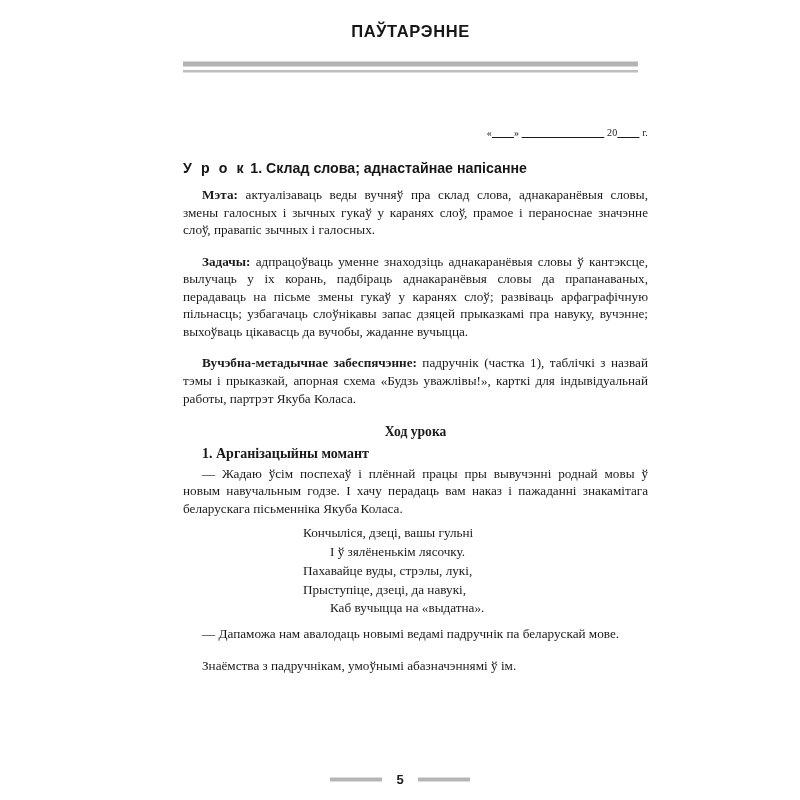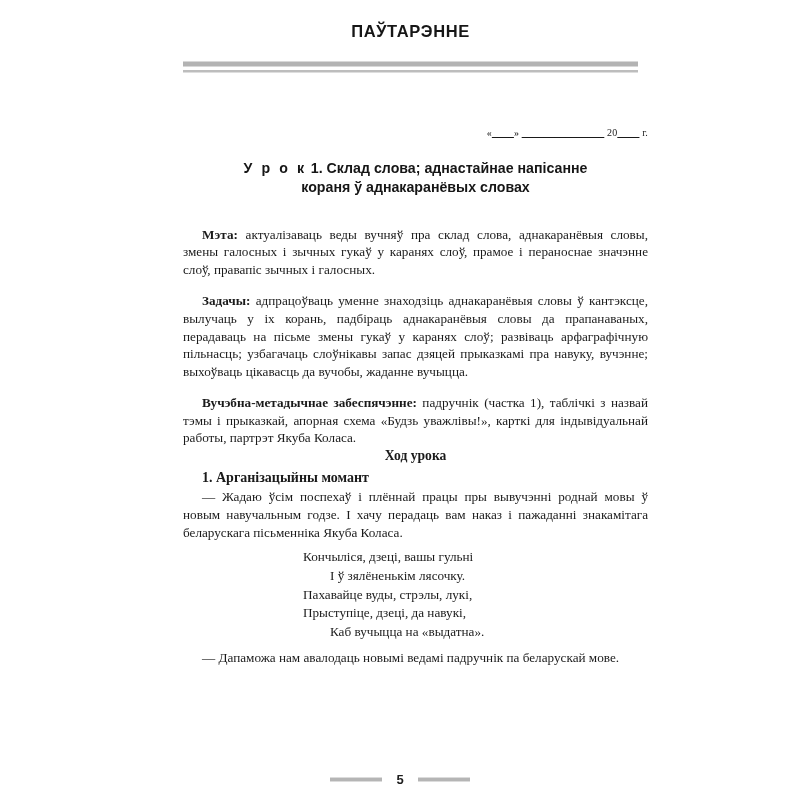--- a/index.html
+++ b/index.html
@@ -76,24 +76,24 @@
   }
   .date-line .u {
     text-decoration: underline;
     letter-spacing: 0.5px;
   }
 
   .lesson-title {
     font-family: "Liberation Sans", "DejaVu Sans", sans-serif;
     font-weight: bold;
     font-size: 14.2px;
-    text-align: center;
+    text-align: left;
     line-height: 1.32;
     color: #161616;
-    margin-bottom: 29px;
+    margin-bottom: 8px;
   }
   .lesson-title .sp {
     letter-spacing: 2.6px;
   }
 
   p.para {
     margin: 0;
     text-indent: 19px;
     text-align: justify;
   }
@@ -101,21 +101,21 @@
     margin-top: 14px;
   }
   .lead {
     font-weight: bold;
   }
 
   .section-head {
     text-align: center;
     font-weight: bold;
     font-size: 13.6px;
-    margin-top: 0;
+    margin-top: 16px;
     margin-bottom: 4px;
   }
   .sub-head {
     text-indent: 19px;
     font-weight: bold;
     font-size: 14px;
     margin: 0 0 1px 0;
     text-align: left;
   }
 
@@ -179,21 +179,20 @@
 
     <div class="date-line">
       <span>«</span><span class="u">____</span><span>»</span>
       <span class="u">_______________</span>
       <span>20</span><span class="u">____</span>
       <span>г.</span>
     </div>
 
     <div class="lesson-title">
       <span class="sp">У р о к</span><span> 1. Склад слова; аднастайнае напісанне</span><br>
-      <span>кораня ў аднакаранёвых словах</span>
     </div>
 
     <p class="para"><span class="lead">Мэта:</span><span> актуалізаваць веды вучняў пра склад слова, аднакаранёвыя словы, змены галосных і зычных гукаў у каранях слоў, прамое і пераноснае значэнне слоў, правапіс зычных і галосных.</span></p>
 
     <p class="para"><span class="lead">Задачы:</span><span> адпрацоўваць уменне знаходзіць аднакаранёвыя словы ў кантэксце, вылучаць у іх корань, падбіраць аднакаранёвыя словы да прапанаваных, перадаваць на пісьме змены гукаў у каранях слоў; развіваць арфаграфічную пільнасць; узбагачаць слоўнікавы запас дзяцей прыказкамі пра навуку, вучэнне; выхоўваць цікавасць да вучобы, жаданне вучыцца.</span></p>
 
     <p class="para"><span class="lead">Вучэбна-метадычнае забеспячэнне:</span><span> падручнік (частка 1), таблічкі з назвай тэмы і прыказкай, апорная схема «Будзь уважлівы!», карткі для індывідуальнай работы, партрэт Якуба Коласа.</span></p>
 
     <div class="section-head">Ход урока</div>
 
@@ -204,20 +203,21 @@
     <div class="poem">
       <div class="line">Кончыліся, дзеці, вашы гульні</div>
       <div class="line ind">І ў зялёненькім лясочку.</div>
       <div class="line">Пахавайце вуды, стрэлы, лукі,</div>
       <div class="line">Прыступіце, дзеці, да навукі,</div>
       <div class="line ind">Каб вучыцца на «выдатна».</div>
     </div>
 
     <p class="para tail">— Дапаможа нам авалодаць новымі ведамі падручнік па беларускай мове.</p>
 
+    <p class="para">Знаёмства з падручнікам, умоўнымі абазначэннямі ў ім.</p>
 
   </div>
 
   <div class="footer">
     <div class="footer-rule"></div>
     <div class="footer-page">5</div>
     <div class="footer-rule"></div>
   </div>
 
 </div>

